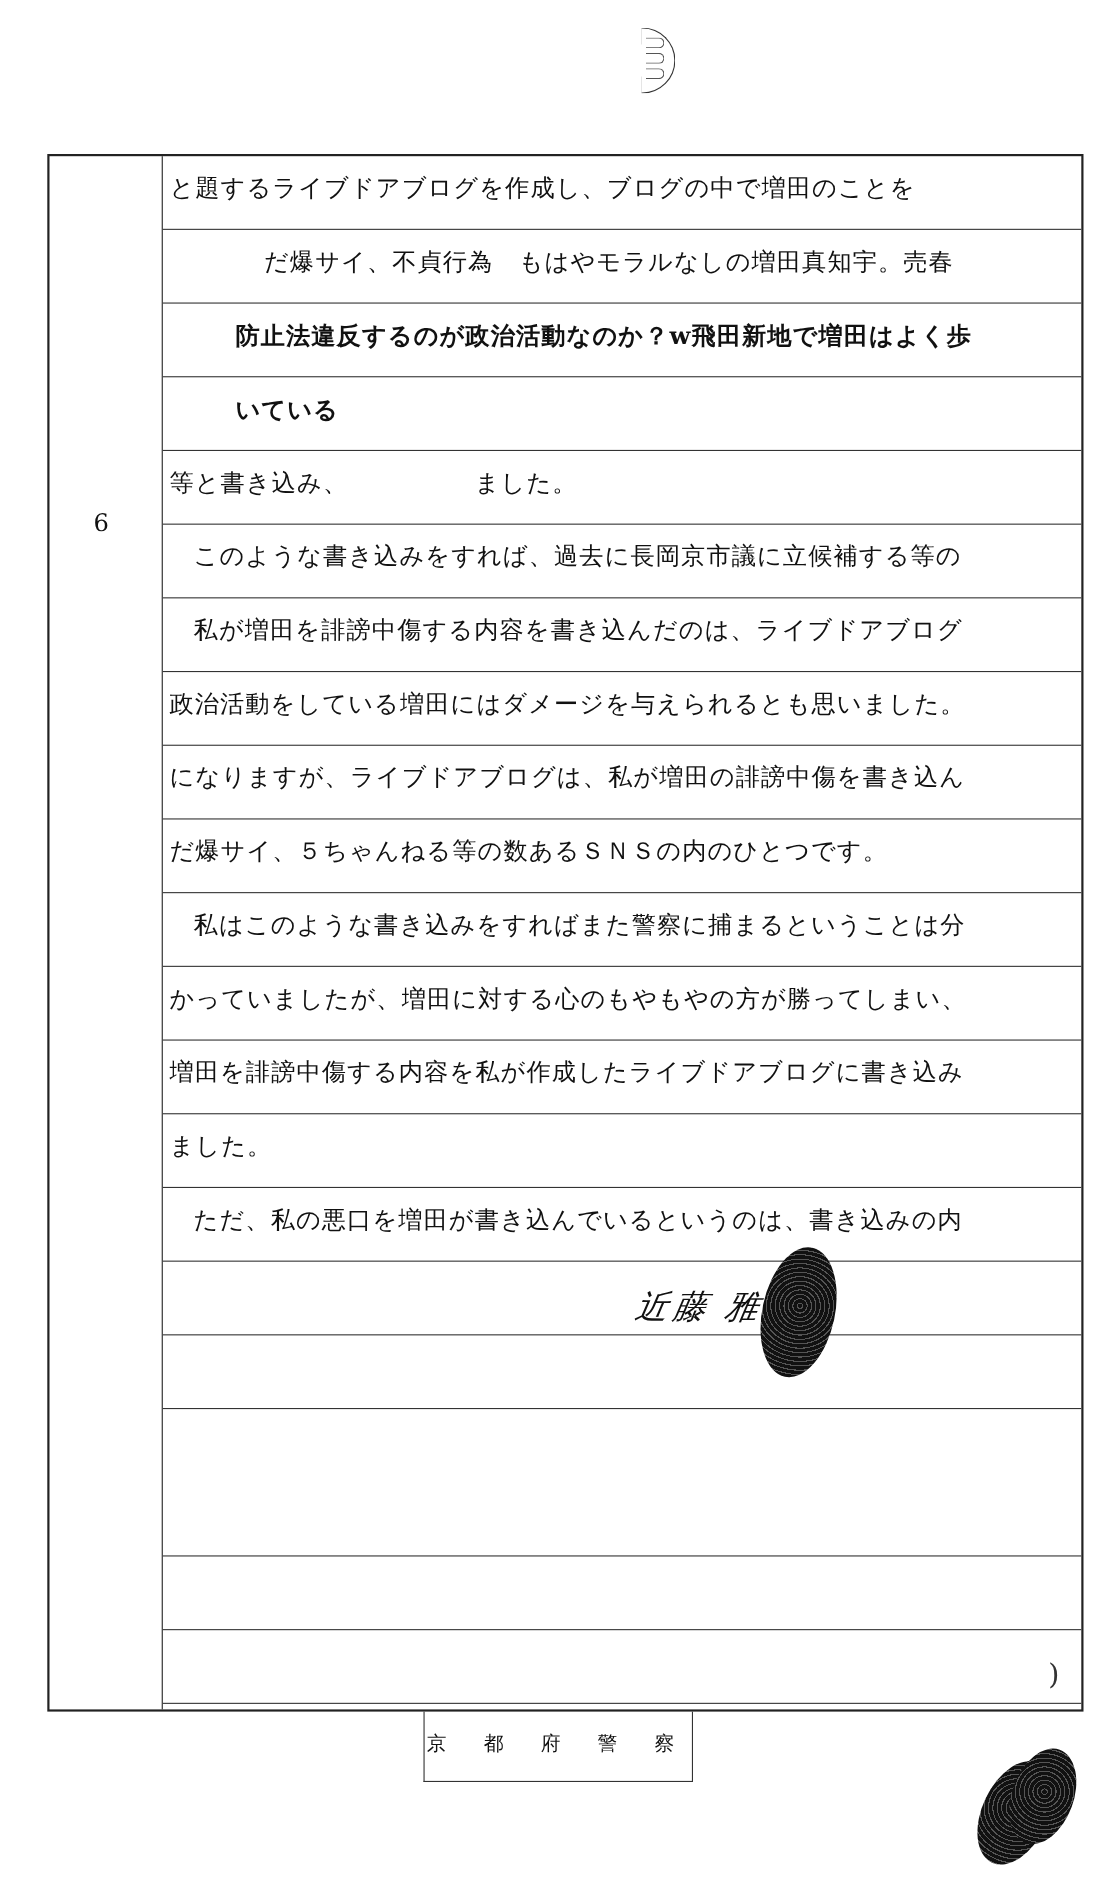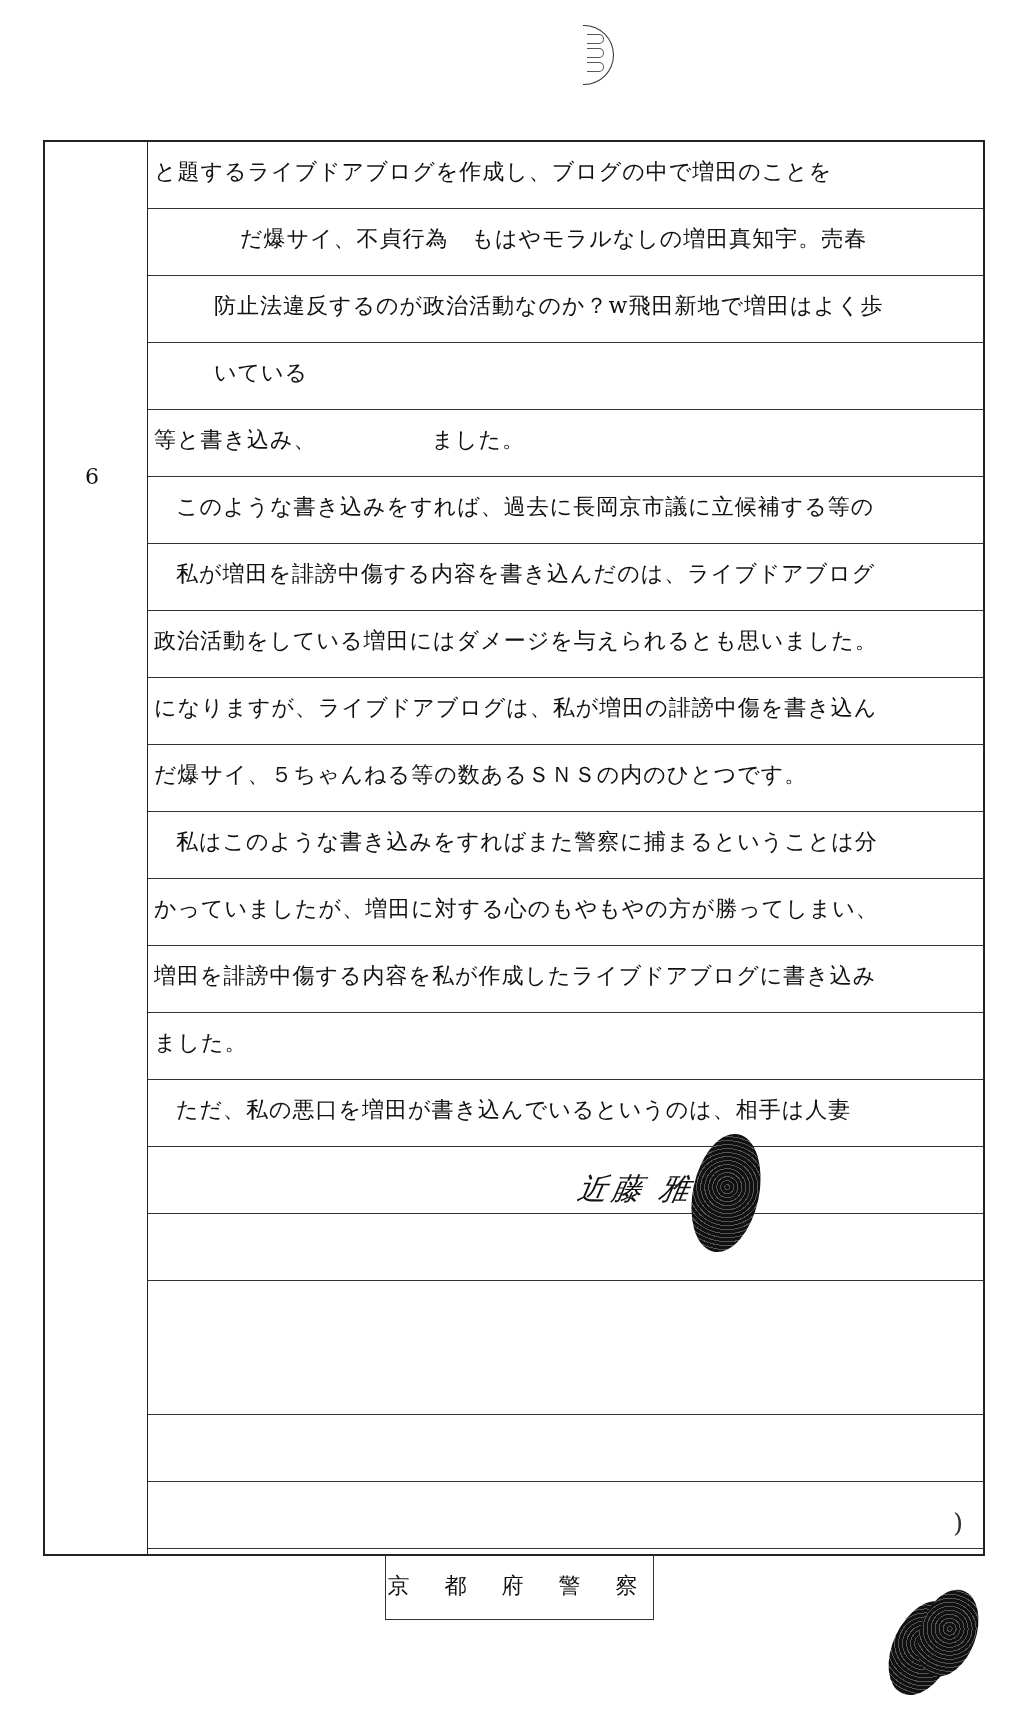--- a/index.html
+++ b/index.html
@@ -12,29 +12,29 @@
            border: 2px solid #222; box-sizing: border-box; }
   .num-col { position: absolute; left: 0; top: 0; width: 102px; height: 100%;
              border-right: 1.5px solid #222; }
   .num { position: absolute; left: 40px; top: 322px; font-size: 22px; }
   .rows { position: absolute; left: 103px; top: 0; right: 0; }
   .row { position: relative; height: 67px; border-bottom: 1.5px solid #333; box-sizing: border-box;
          font-size: 22px; line-height: 60px; white-space: nowrap; padding-left: 6px; letter-spacing: 1px; }
   .row.noline { border-bottom-color: transparent; }
   .row.last { border-bottom: none; }
   .indent1 { padding-left: 28px; }
-  .indent2 { padding-left: 66px; }
+  .indent2 { padding-left: 66px; font-weight: bold; }
   .indent3 { padding-left: 92px; }
   .sig { position: absolute; left: 430px; top: 12px; font-family: "DejaVu Sans", sans-serif;
          font-style: italic; font-size: 30px; letter-spacing: 4px; transform: skewX(-10deg); }
   .print { position: absolute; border-radius: 50%;
            background: repeating-radial-gradient(circle at 50% 45%, #111 0 2px, #555 2px 3px, #111 3px 4px); }
-  .footer { position: absolute; left: 385px; top: 1556px; width: 269px; height: 64px;
+  .footer { position: absolute; left: 385px; top: 1556px; width: 245px; height: 64px;
             border: 1.5px solid #333; border-top: none; box-sizing: border-box;
-            font-family: "DejaVu Sans", sans-serif; font-size: 22px; text-align: center;
+            font-family: "DejaVu Sans", sans-serif; font-size: 18px; text-align: center;
             line-height: 60px; letter-spacing: 14px; }
   .paren { position: absolute; left: 953px; top: 1508px; font-size: 26px; color: #333; }
 </style>
 </head>
 <body>
 
 <div class="stamp-top">
   <div class="ln" style="top:8px"></div>
   <div class="ln" style="top:22px"></div>
   <div class="ln" style="top:36px"></div>
@@ -52,21 +52,21 @@
     <div class="row"><span>等と書き込み、　　　　　ました。</span></div>
     <div class="row indent1"><span>このような書き込みをすれば、過去に長岡京市議に立候補する等の</span></div>
     <div class="row indent1"><span>私が増田を誹謗中傷する内容を書き込んだのは、ライブドアブログ</span></div>
     <div class="row"><span>政治活動をしている増田にはダメージを与えられるとも思いました。</span></div>
     <div class="row"><span>になりますが、ライブドアブログは、私が増田の誹謗中傷を書き込ん</span></div>
     <div class="row"><span>だ爆サイ、５ちゃんねる等の数あるＳＮＳの内のひとつです。</span></div>
     <div class="row indent1"><span>私はこのような書き込みをすればまた警察に捕まるということは分</span></div>
     <div class="row"><span>かっていましたが、増田に対する心のもやもやの方が勝ってしまい、</span></div>
     <div class="row"><span>増田を誹謗中傷する内容を私が作成したライブドアブログに書き込み</span></div>
     <div class="row"><span>ました。</span></div>
-    <div class="row indent1"><span>ただ、私の悪口を増田が書き込んでいるというのは、相手は人妻</span></div>
+    <div class="row indent1"><span>ただ、私の悪口を増田が書き込んでいるというのは、書き込みの内</span></div>
     <div class="row">
       <span class="sig">近藤 雅典</span>
       <div class="print" style="left:545px; top:-14px; width:66px; height:120px; transform:rotate(12deg);"></div>
     </div>
     <div class="row"></div>
     <div class="row noline"></div>
     <div class="row"></div>
     <div class="row"></div>
     <div class="row"></div>
     <div class="row last"></div>

